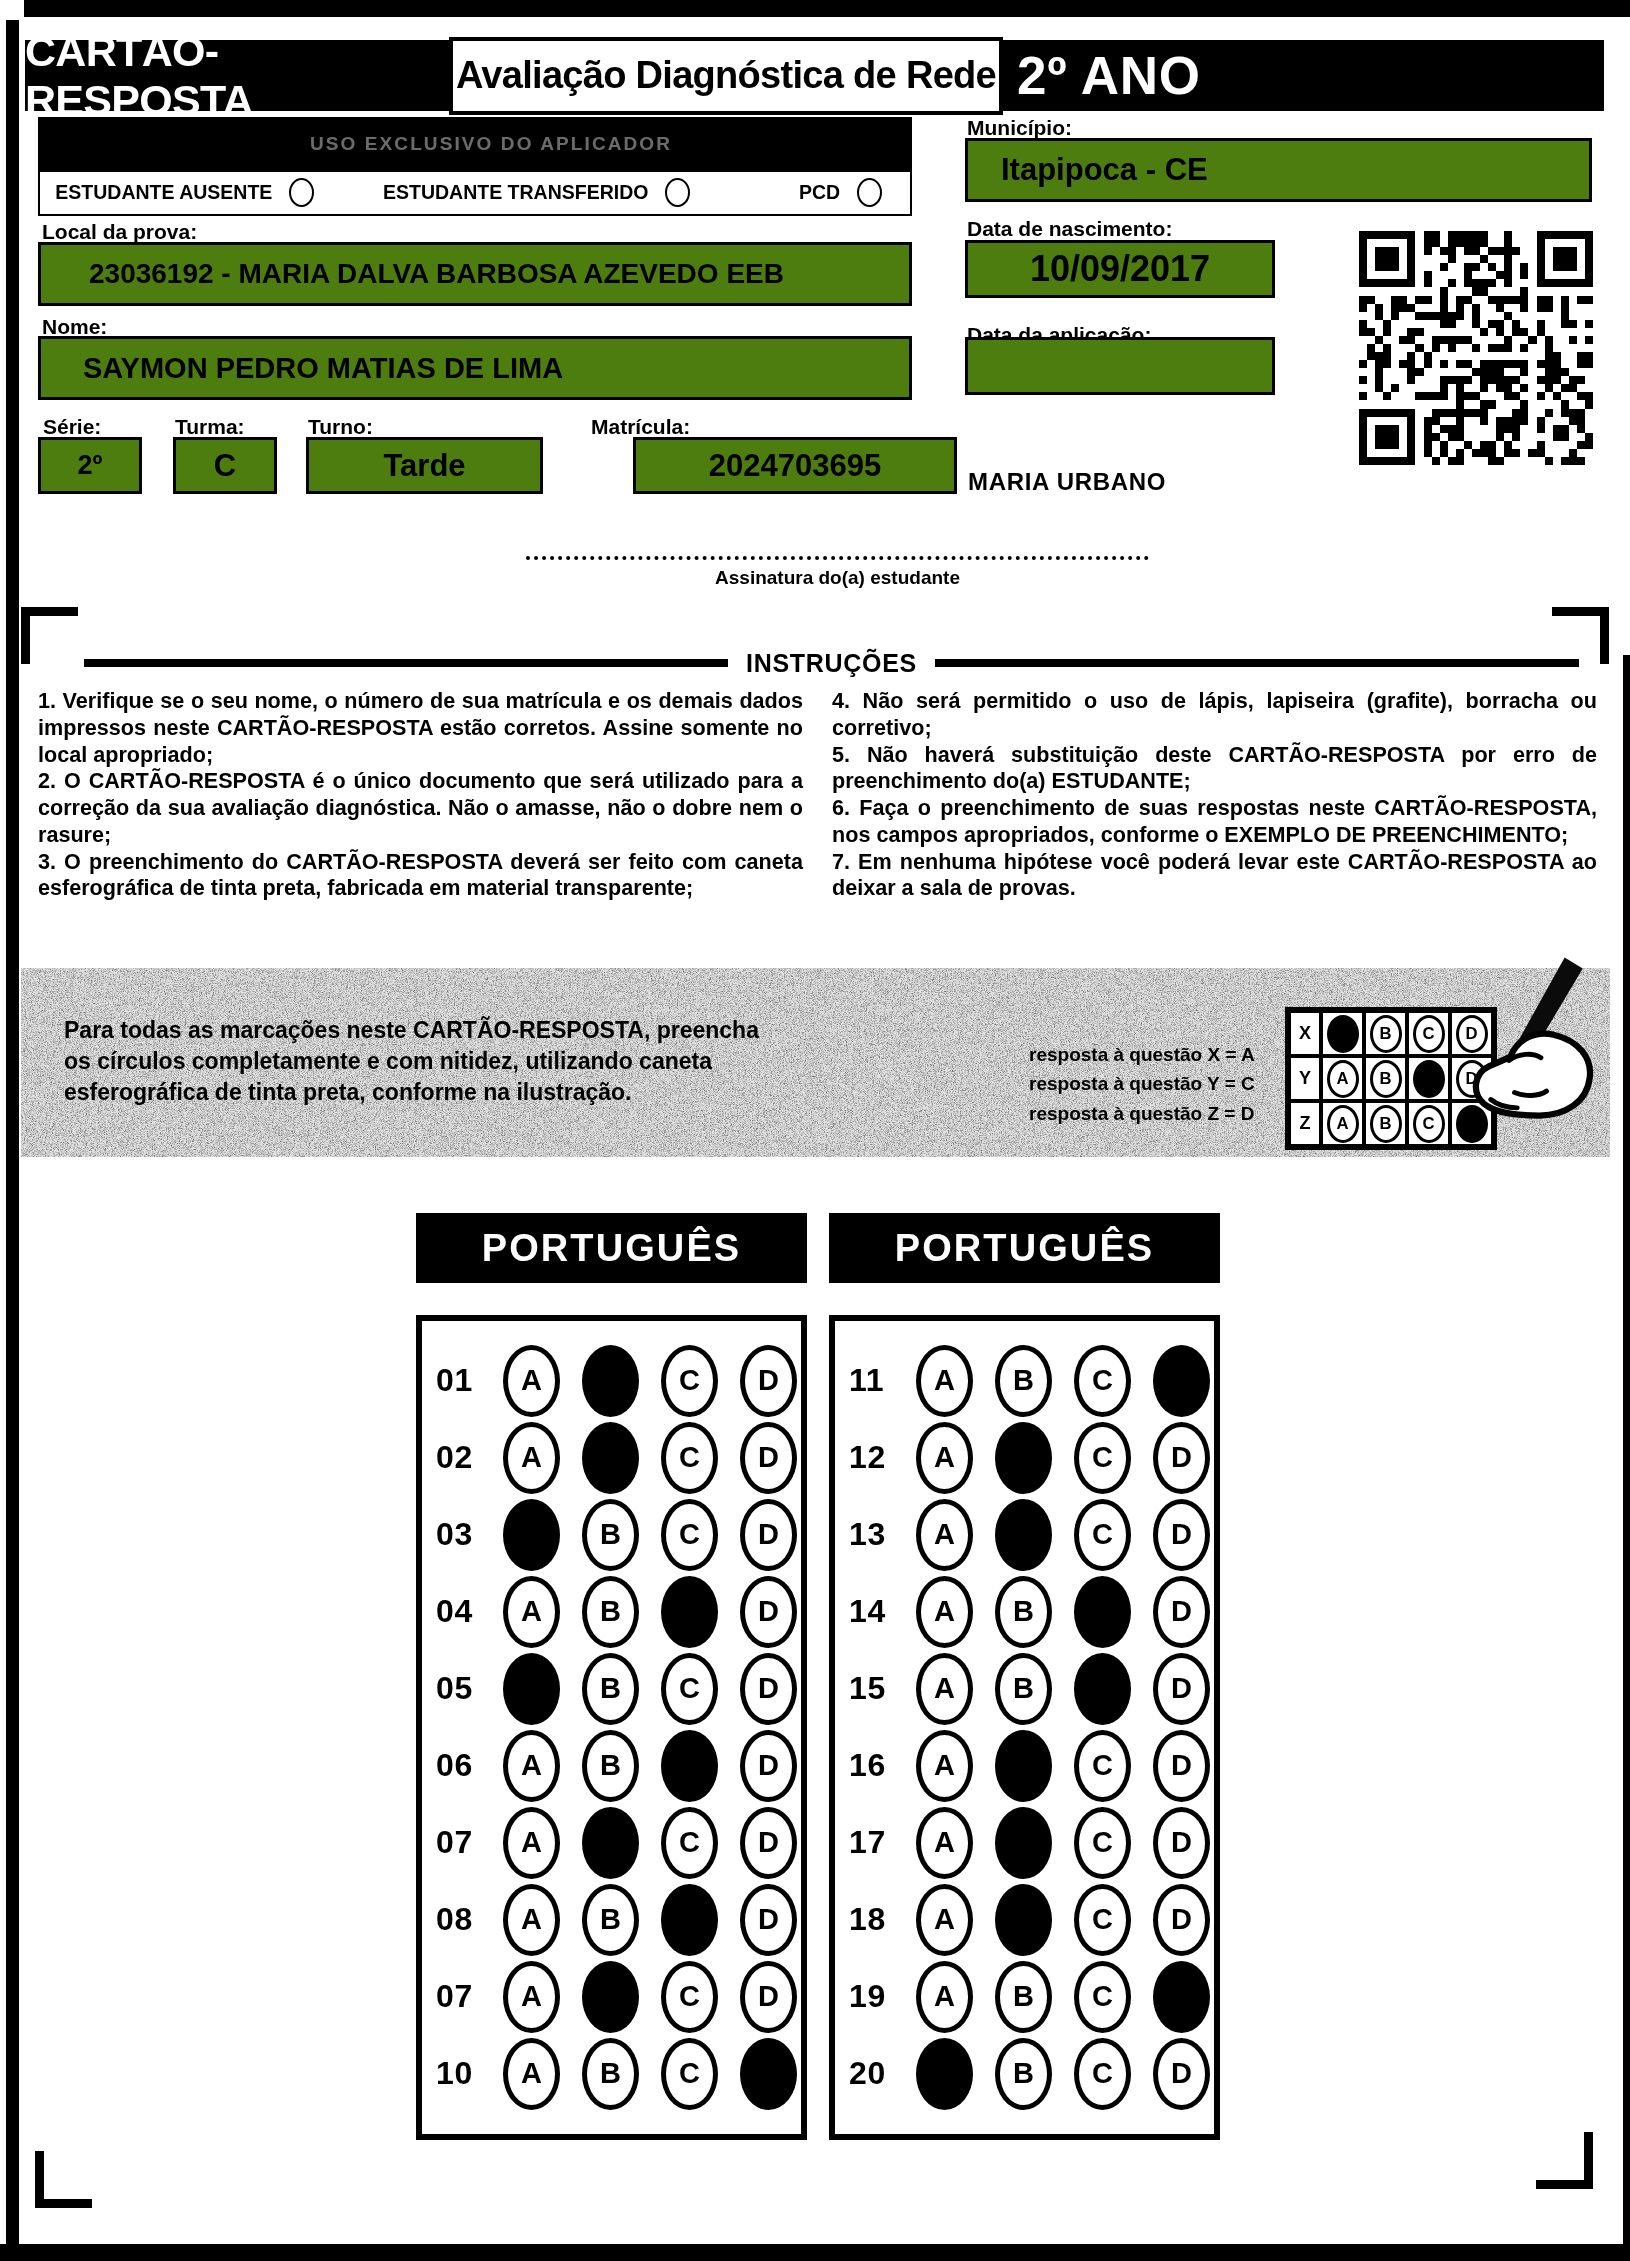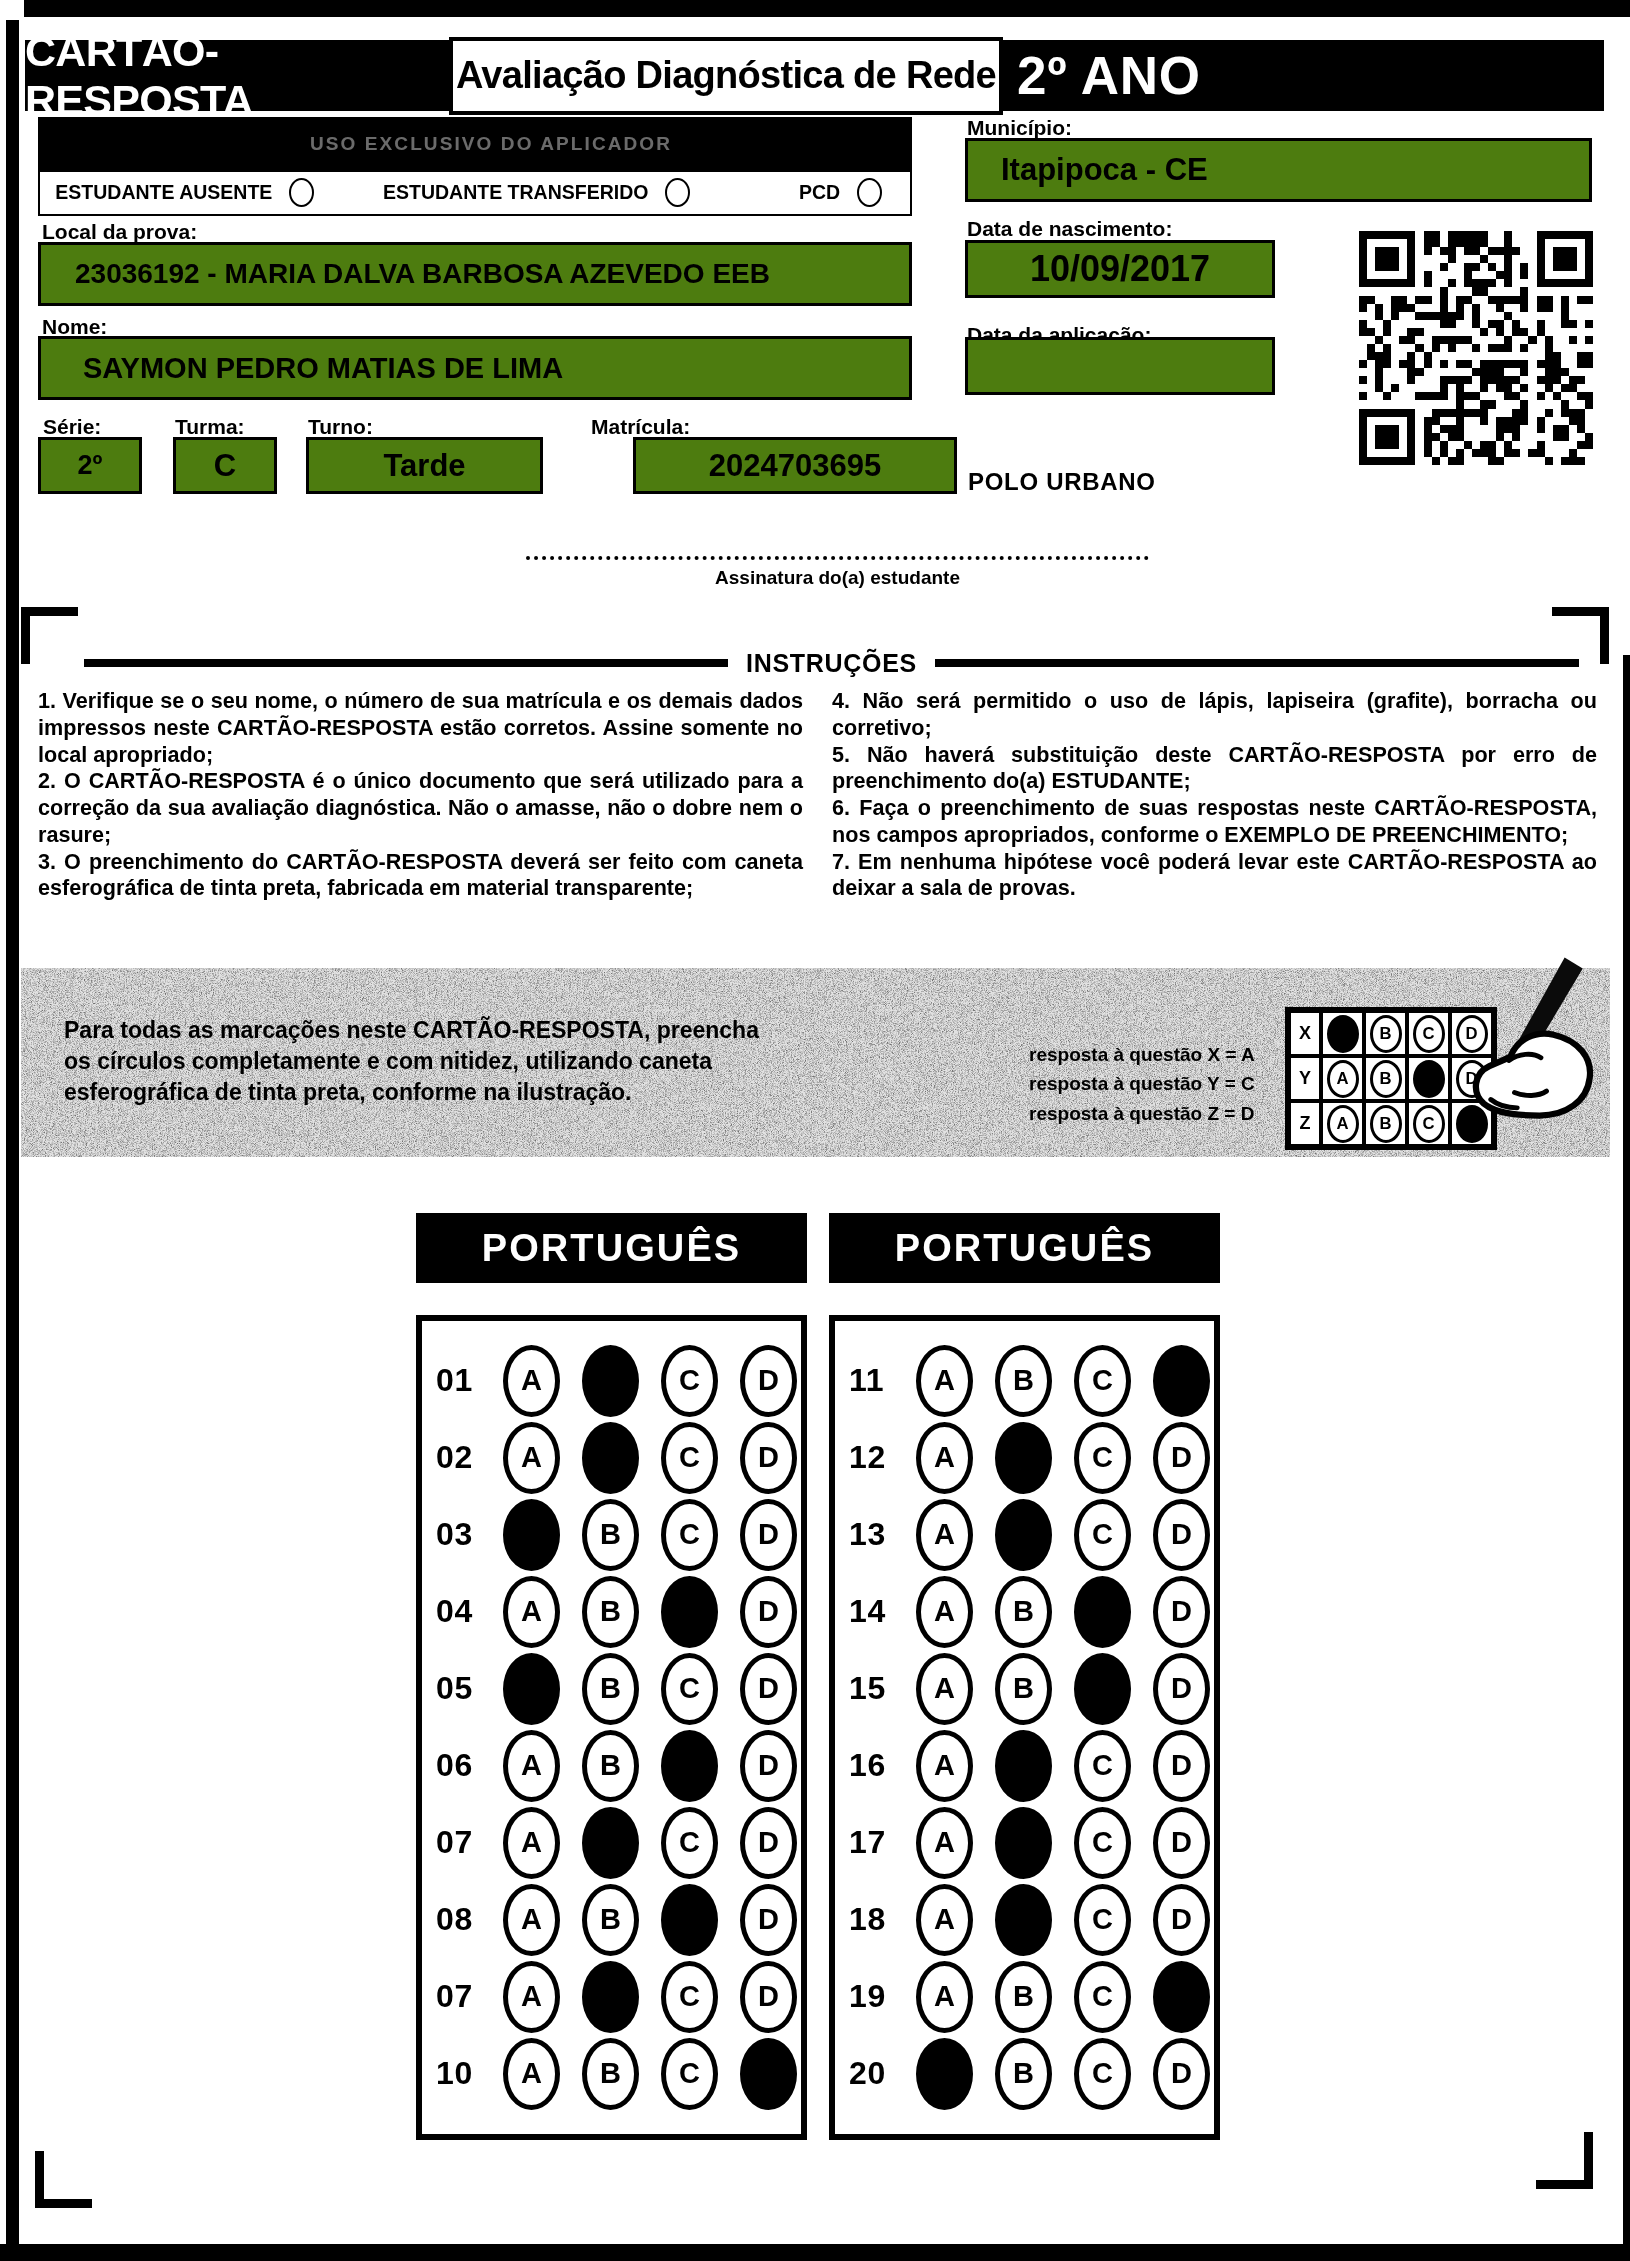--- a/index.html
+++ b/index.html
@@ -120,21 +120,21 @@
       <div class="cb-item" style="left: 759px;">
         <span class="cb-label">PCD</span>
         <span class="cb-circle"></span>
       </div>
     </div>
   <div class="abs apl-bar">
     <span>USO EXCLUSIVO DO APLICADOR</span>
   </div>
 
   <div class="field-label" style="left:42px; top:220px;">Local da prova:</div>
-  <div class="fieldbox" style="left:38px; top:242px; width:874px; height:64px; padding-left:34px; font-size:28px;">
+  <div class="fieldbox" style="left:38px; top:242px; width:874px; height:64px; padding-left:48px; font-size:28px;">
     <span>23036192 - MARIA DALVA BARBOSA AZEVEDO EEB</span>
   </div>
 
   <div class="field-label" style="left:42px; top:315px;">Nome:</div>
   <div class="fieldbox" style="left:38px; top:336px; width:874px; height:64px; padding-left:42px; font-size:29px;">
     <span>SAYMON PEDRO MATIAS DE LIMA</span>
   </div>
 
   <div class="field-label" style="left:43px; top:415px;">Série:</div>
   <div class="field-label" style="left:175px; top:415px;">Turma:</div>
@@ -475,21 +475,21 @@
       <rect x="1" y="1" width="5" height="5" fill="#fff"></rect>
       <rect x="2" y="2" width="3" height="3" fill="#000"></rect>
       <rect x="22" y="0" width="7" height="7" fill="#000"></rect>
       <rect x="23" y="1" width="5" height="5" fill="#fff"></rect>
       <rect x="24" y="2" width="3" height="3" fill="#000"></rect>
       <rect x="0" y="22" width="7" height="7" fill="#000"></rect>
       <rect x="1" y="23" width="5" height="5" fill="#fff"></rect>
       <rect x="2" y="24" width="3" height="3" fill="#000"></rect>
     </svg>
 
-  <div class="polo">POLO URBANO</div>
+  <div class="polo">MARIA URBANO</div>
 
   <div class="abs sig-wrap">
     <div class="sig-line"></div>
     <div class="sig-label">Assinatura do(a) estudante</div>
   </div>
 
   <div class="brk brk-tl"></div>
   <div class="brk brk-tr"></div>
   <div class="brk brk-bl"></div>
   <div class="brk brk-br"></div>

